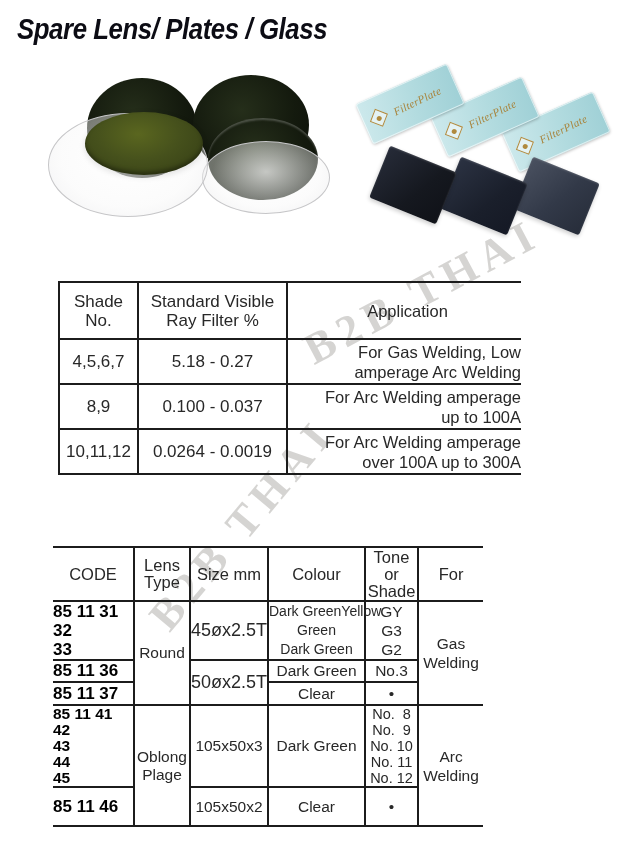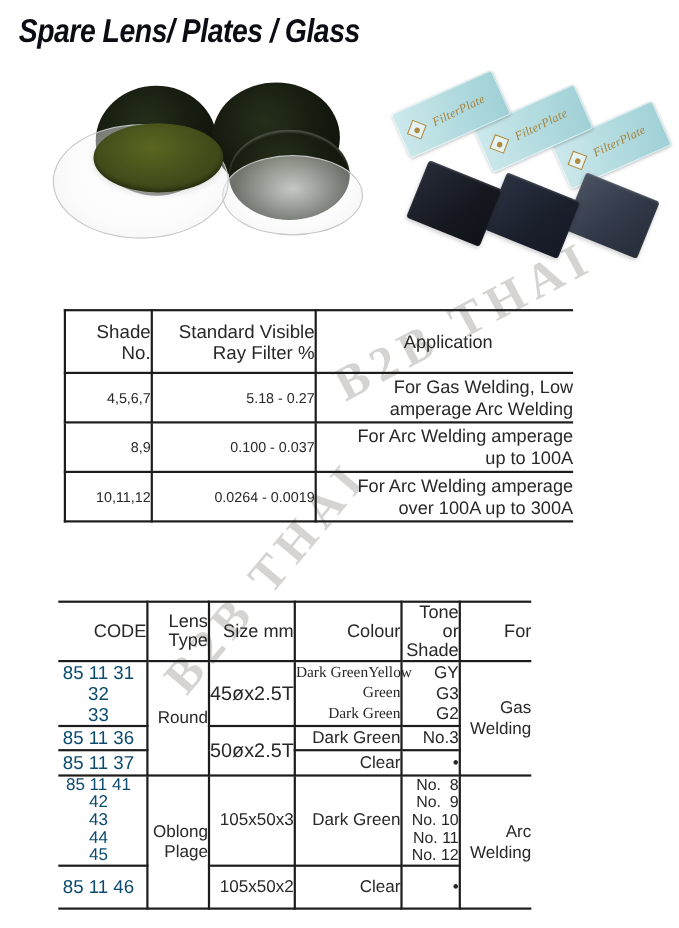--- a/index.html
+++ b/index.html
@@ -66,42 +66,42 @@
   .plate {
     position:absolute; width:72px; height:56px; border-radius:3px; z-index:2;
     transform:rotate(22deg);
     box-shadow:inset 0 1px 2px rgba(255,255,255,0.18), 0 2px 4px rgba(0,0,0,0.2);
   }
   #plate1 { left:377px; top:157px; background:linear-gradient(120deg,#262b38 0%,#15181f 60%,#101218 100%); }
   #plate2 { left:448px; top:168px; background:linear-gradient(120deg,#2b3242 0%,#1a1f2b 60%,#151925 100%); }
   #plate3 { left:520px; top:168px; background:linear-gradient(120deg,#4a5160 0%,#323948 55%,#272d3a 100%); }
   
   table { border-collapse:collapse; table-layout:fixed; background:transparent; position:absolute; z-index:1; }
-  td, th { border:2px solid #1c1c1c; padding:0; text-align:right; vertical-align:middle;
+  td, th { border:2px solid #1c1c1c; padding:0; text-align:center; vertical-align:middle;
            font-weight:normal; white-space:pre; color:#282828; }
   .no-r { border-right:none !important; }
   .no-l { border-left:none !important; }
   
   #shade-title { position:absolute; left:160px; top:247px; width:280px; text-align:center;
                  font-size:19px; color:#222; z-index:1; }
   #shade-table { left:58px; top:281px; width:462px; }
   #shade-table th { font-size:17px; line-height:19px; }
-  #shade-table td { font-size:13px; }
+  #shade-table td { font-size:17px; }
   #shade-table .c3 { text-align:right; padding-left:6px; font-size:16.5px; line-height:20px; }
   
   #unit-caption { position:absolute; left:53px; top:519px; width:430px; text-align:right;
                   padding-right:2px; font-size:16px; color:#222; z-index:1; }
   #unit-table { left:53px; top:546px; width:430px; }
   #unit-table th { font-size:16.5px; line-height:17px; }
   #unit-table td { font-size:15.5px; }
-  .u-code { text-align:center; padding-right:7px; font-weight:normal; font-size:17px !important; color:#0c4a6e; }
+  .u-code { text-align:left; padding-right:7px; font-weight:bold; font-size:17px !important; color:#000000; }
   .code-tall { line-height:19px; }
   .code-5 { font-size:15.5px !important; line-height:16px; }
   .size-big { font-size:18px !important; }
-  .colour-3 { font-size:14px !important; line-height:19px;font-family:Liberation Serif, serif; }
+  .colour-3 { font-size:14px !important; line-height:19px; }
   .tone-3 { line-height:19px; }
   .tone-5 { font-size:14.5px !important; line-height:16px; }
   .for-2 { line-height:19px; }
   .lens-2 { line-height:18px; }
 </style>
 </head>
 <body>
 
 <div id="page">
 

